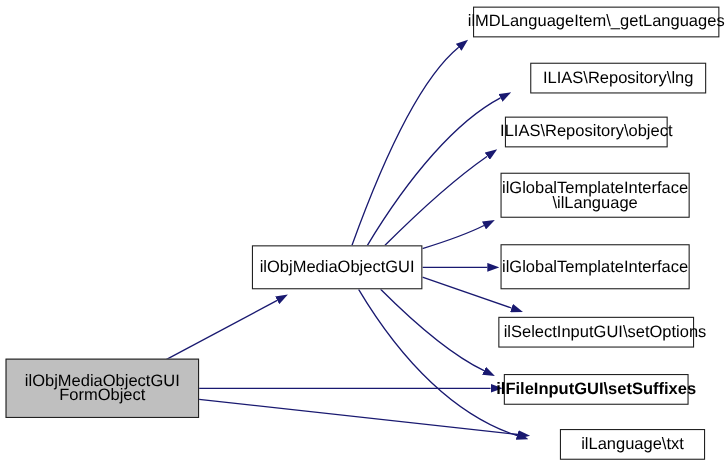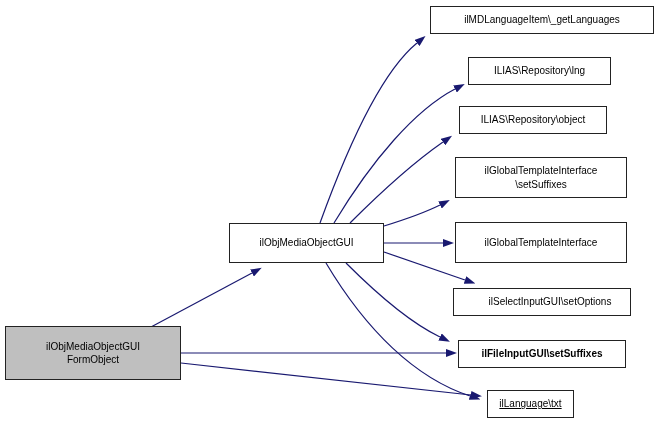--- a/index.html
+++ b/index.html
@@ -26,21 +26,21 @@
     fill: none;
     stroke: #191970;
     stroke-width: 1.2;
   }
   .node {
     position: absolute;
     box-sizing: border-box;
     background: #ffffff;
     border: 1px solid #222222;
     color: #000000;
-    font-size: 10px;
+    font-size: 15px;
     line-height: 13.5px;
     display: flex;
     flex-direction: column;
     align-items: center;
     justify-content: center;
     text-align: center;
     white-space: nowrap;
   }
   .node--highlight {
     background: #bfbfbf;
@@ -76,42 +76,42 @@
   </div>
 
   <div class="node" style="left:229px; top:223px; width:155px; height:40px;">
     <span>ilObjMediaObjectGUI</span>
   </div>
 
   <div class="node" style="left:430px; top:6px; width:224px; height:28px;">
     <span>ilMDLanguageItem\_getLanguages</span>
   </div>
 
-  <div class="node" style="left:468px; top:57px; width:143px; height:28px;justify-content:center;">
+  <div class="node" style="left:482px; top:57px; width:160px; height:28px;justify-content:center;">
     <span>ILIAS\Repository\lng</span>
   </div>
 
   <div class="node" style="left:459px; top:106px; width:148px; height:28px;">
     <span>ILIAS\Repository\object</span>
   </div>
 
   <div class="node" style="left:455px; top:157px; width:172px; height:41px;">
     <span>ilGlobalTemplateInterface</span>
-    <span>\setSuffixes</span>
+    <span>\ilLanguage</span>
   </div>
 
   <div class="node" style="left:455px; top:222px; width:172px; height:41px;">
     <span>ilGlobalTemplateInterface</span>
   </div>
 
   <div class="node" style="left:453px; top:288px; width:178px; height:28px;padding-left:16px;">
     <span>ilSelectInputGUI\setOptions</span>
   </div>
 
   <div class="node" style="left:458px; top:340px; width:168px; height:28px;font-weight:bold;">
     <span>ilFileInputGUI\setSuffixes</span>
   </div>
 
-  <div class="node" style="left:487px; top:390px; width:87px; height:28px;text-decoration:underline;">
+  <div class="node" style="left:509px; top:390px; width:132px; height:28px;">
     <span>ilLanguage\txt</span>
   </div>
 
 </div>
 
 </body></html>

